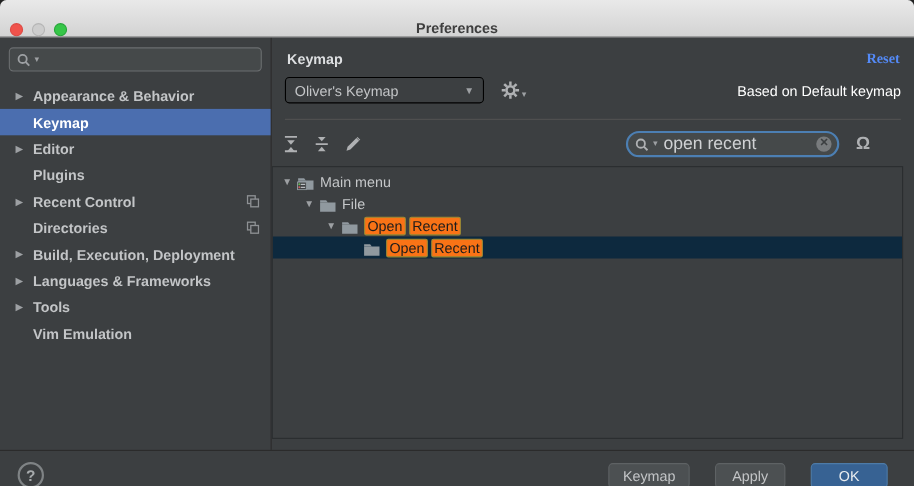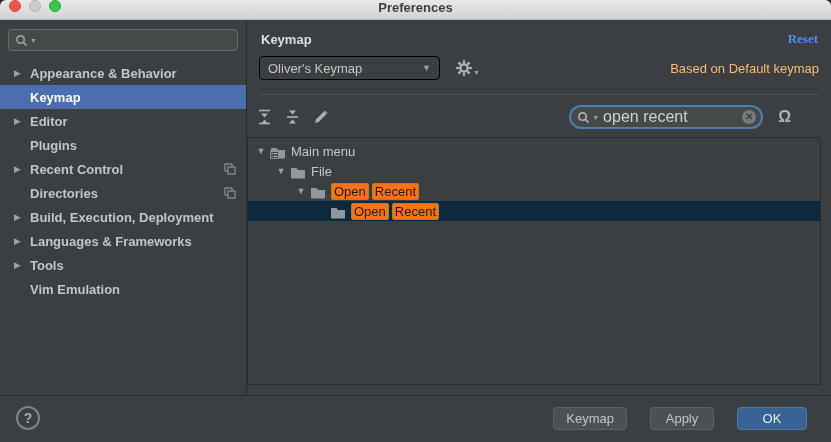--- a/index.html
+++ b/index.html
@@ -6,22 +6,22 @@
   * { box-sizing:border-box; font-family:"Liberation Sans", sans-serif; }
 
   .window {
     width:831px; height:442px; margin:0 auto; position:relative;
     background:#3c3f41; border-radius:6px 6px 0 0; overflow:hidden;
     font-size:13px; color:#bbbdbf;
   }
 
   
   .titlebar {
-    height:20px; background:linear-gradient(#e9e9e9,#d3d3d3);
-    border-bottom:1px solid #b4b4b4; display:flex; align-items:flex-start; position:relative;
+    height:34px; background:linear-gradient(#e9e9e9,#d3d3d3);
+    border-bottom:1px solid #b4b4b4; display:flex; align-items:flex-end; position:relative;
   }
   .traffic { display:flex; gap:8px; margin-left:9px; }
   .dot { width:12px; height:12px; border-radius:50%; }
   .dot.red   { background:#f0534c; border:1px solid #dd4a44; }
   .dot.gray  { background:#cdcdcd; border:1px solid #b5b5b5; }
   .dot.green { background:#36c648; border:1px solid #27a63a; }
   .win-title {
     position:absolute; left:0; right:0; text-align:center;
     color:#3e3e3e; font-size:13px; font-weight:600; pointer-events:none;
   }
@@ -63,21 +63,21 @@
   .reset-link { color:#548af7; font-weight:bold; cursor:pointer;font-family:Liberation Serif, serif; }
 
   .combo-row { display:flex; align-items:center; margin:9px 12px 0 12px; }
   .combobox {
     width:181px; height:24px; border:1px solid #000000; border-radius:4px;
     display:flex; align-items:center; padding:0 8px; color:#c3c5c7;
   }
   .combobox .combo-arrow { margin-left:auto; font-size:9px; color:#9da0a3; }
   .gear-wrap { display:flex; align-items:flex-start; margin-left:15px; cursor:pointer; }
   .gear-wrap .mini-arrow { margin-top:10px; }
-  .based-on { margin-left:auto; color:#fdba74; }
+  .based-on { margin-left:auto; color:#ffffff; }
 
   .separator { height:1px; background:#515151; margin:14px 12px 0 12px; }
 
   
   .tools-row { display:flex; align-items:center; margin:9px 12px 7px 10px; height:26px; }
   .tool-icon { margin-right:13px; display:flex; align-items:center; cursor:pointer; }
   .search-field {
     margin-left:auto; width:194px; height:24px; background:#45494a;
     border:2px solid #4c7fb3; border-radius:12px;
     display:flex; align-items:center; padding:0 5px 0 6px; gap:2px;

